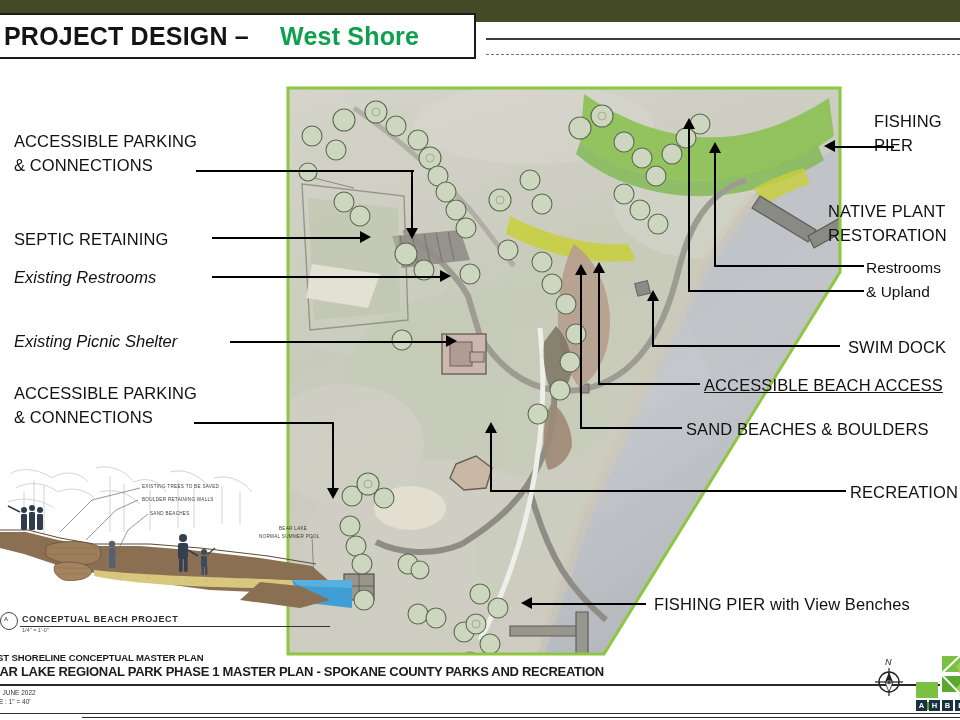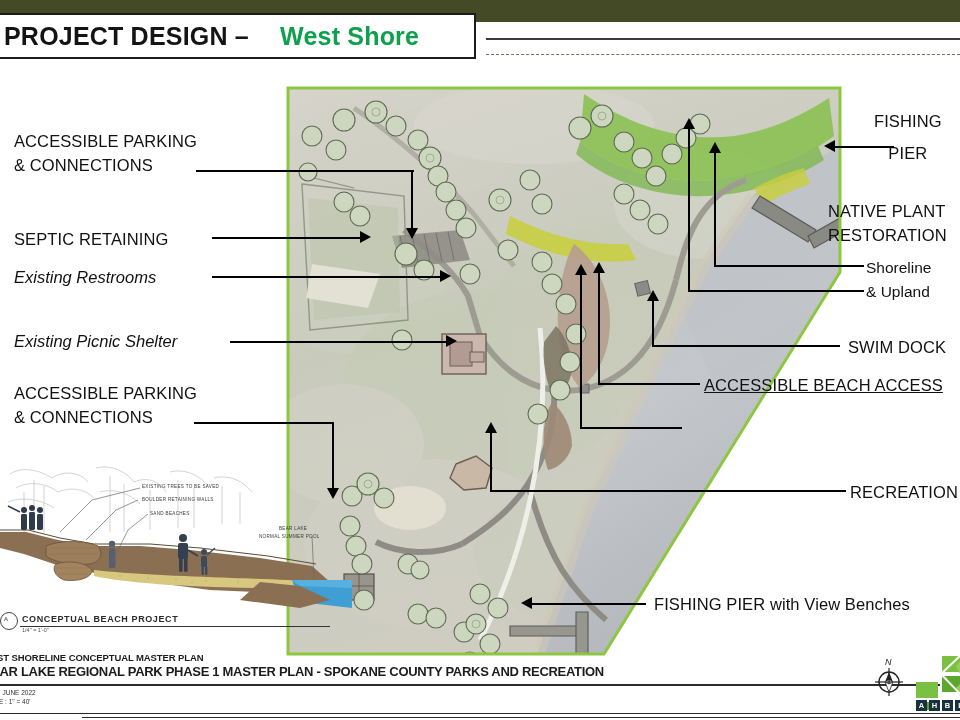--- a/index.html
+++ b/index.html
@@ -296,31 +296,31 @@
   <div class="lbl caps" style="left:14px;top:382px;">
     <div>ACCESSIBLE PARKING</div>
     <div>&amp; CONNECTIONS</div>
   </div>
   <div class="ld h" style="left:194px;top:422px;width:140px;"></div>
   <div class="ld v" style="left:332px;top:422px;height:68px;"></div>
   <div class="arrow down" style="left:327px;top:488px;"></div>
 
   <div class="lbl caps" style="left:874px;top:110px;">
     <div>FISHING</div>
-    <div style="text-align:center;margin-top:8px;">PIER</div>
+    <div style="text-align:left;">PIER</div>
   </div>
   <div class="ld h" style="left:834px;top:146px;width:60px;"></div>
   <div class="arrow left" style="left:824px;top:140px;"></div>
 
   <div class="lbl caps" style="left:828px;top:200px;">
     <div>NATIVE PLANT</div>
     <div>RESTORATION</div>
   </div>
   <div class="lbl sm" style="left:866px;top:257px;">
-    <div>Shoreline</div>
+    <div>Restrooms</div>
   </div>
   <div class="lbl sm" style="left:866px;top:281px;">
     <div>&amp; Upland</div>
   </div>
 
   <div class="ld h" style="left:714px;top:265px;width:150px;"></div>
   <div class="ld v" style="left:714px;top:152px;height:115px;"></div>
   <div class="arrow up" style="left:709px;top:142px;"></div>
 
   <div class="ld h" style="left:688px;top:290px;width:176px;"></div>
@@ -334,20 +334,23 @@
   <div class="ld v" style="left:652px;top:300px;height:47px;"></div>
   <div class="arrow up" style="left:647px;top:290px;"></div>
 
   <div class="lbl caps" style="left:704px;top:374px;text-decoration:underline;">
     <div>ACCESSIBLE BEACH ACCESS</div>
   </div>
   <div class="ld h" style="left:598px;top:383px;width:102px;"></div>
   <div class="ld v" style="left:598px;top:272px;height:113px;"></div>
   <div class="arrow up" style="left:593px;top:262px;"></div>
 
+  <div class="lbl caps" style="left:686px;top:418px;">
+    <div>SAND BEACHES &amp; BOULDERS</div>
+  </div>
   <div class="ld h" style="left:580px;top:427px;width:102px;"></div>
   <div class="ld v" style="left:580px;top:274px;height:155px;"></div>
   <div class="arrow up" style="left:575px;top:264px;"></div>
 
   <div class="lbl caps" style="left:850px;top:481px;">
     <div>RECREATION</div>
   </div>
   <div class="ld h" style="left:490px;top:490px;width:356px;"></div>
   <div class="ld v" style="left:490px;top:432px;height:60px;"></div>
   <div class="arrow up" style="left:485px;top:422px;"></div>

